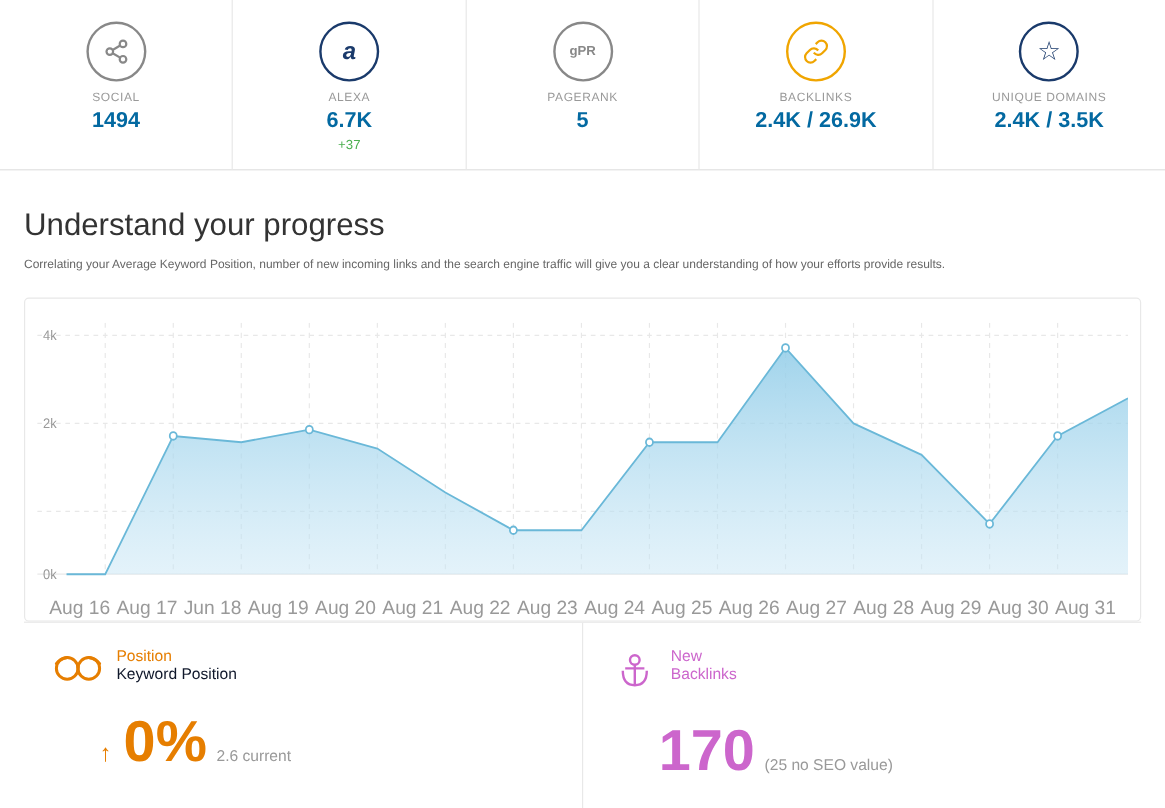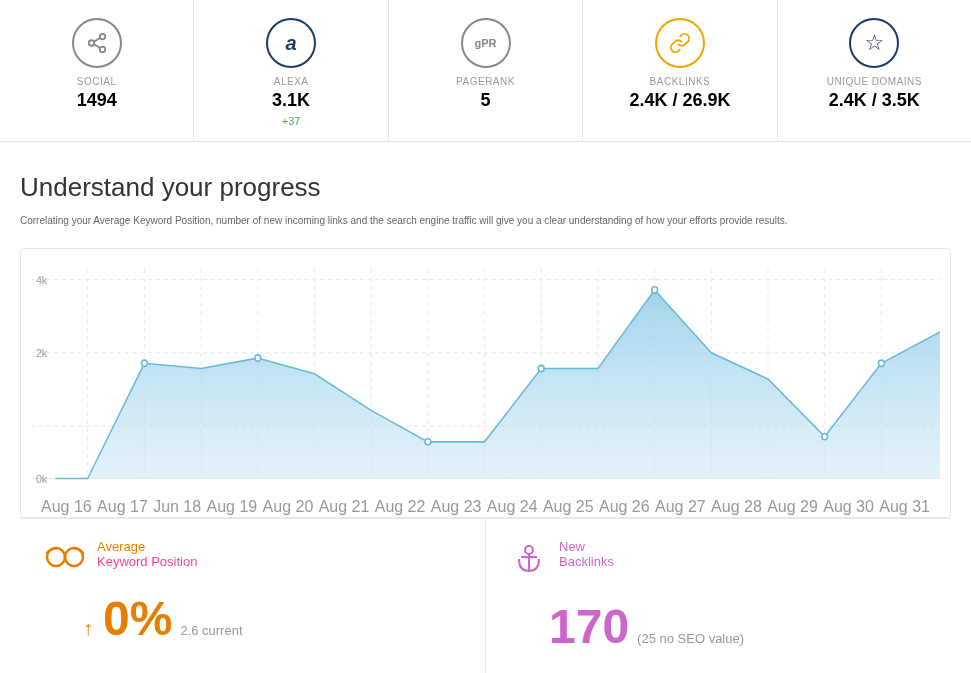--- a/index.html
+++ b/index.html
@@ -32,21 +32,21 @@
     .metric-label {
       font-size: 10px;
       color: #999;
       text-transform: uppercase;
       letter-spacing: 0.5px;
       margin-bottom: 3px;
     }
     .metric-value {
       font-size: 18px;
       font-weight: 600;
-      color: #000000;
+      color: #0369a1;
     }
     .metric-sub {
       font-size: 11px;
       color: #4CAF50;
       margin-top: 4px;
     }
 
     
     .icon-social { border-color: #888; color: #888; }
     
@@ -168,21 +168,21 @@
           <line x1="15.41" y1="6.51" x2="8.59" y2="10.49"></line>
       </svg>
     </div>
     <div class="metric-label">SOCIAL</div>
     <div class="metric-value">1494</div>
   </div>
 
   <div class="metric-item">
     <div class="metric-icon-circle icon-alexa" style="font-style:italic;font-weight:bold;font-size:20px;color:#1a3a6b;">a</div>
     <div class="metric-label">ALEXA</div>
-    <div class="metric-value">3.1K</div>
+    <div class="metric-value">6.7K</div>
     <div class="metric-sub">+37</div>
   </div>
 
   <div class="metric-item">
     <div class="metric-icon-circle icon-pagerank" style="font-size:11px;color:#888;font-weight:600;">gPR</div>
     <div class="metric-label">PAGERANK</div>
     <div class="metric-value">5</div>
   </div>
 
   <div class="metric-item">
@@ -316,22 +316,22 @@
           
           <svg width="40" height="28" viewBox="0 0 40 28" fill="none">
             <circle cx="11" cy="16" r="9" stroke="#e67e00" stroke-width="2.5" fill="none"></circle>
             <circle cx="29" cy="16" r="9" stroke="#e67e00" stroke-width="2.5" fill="none"></circle>
             <path d="M20 16 Q20 13 20 16" stroke="#e67e00" stroke-width="2.5"></path>
             <path d="M2 12 Q5 8 11 7" stroke="#e67e00" stroke-width="2.5" fill="none" stroke-linecap="round"></path>
             <path d="M38 12 Q35 8 29 7" stroke="#e67e00" stroke-width="2.5" fill="none" stroke-linecap="round"></path>
           </svg>
         </div>
         <div>
-          <div style="color:#e67e00;font-size:13px;font-weight:500;">Average</div>
-          <div style="color:#ec4899;font-size:13px;font-weight:500;">Keyword Position</div>
+          <div style="color:#e67e00;font-size:13px;font-weight:500;">Position</div>
+          <div style="color:#0f172a;font-size:13px;font-weight:500;">Keyword Position</div>
         </div>
       </div>
       <div class="panel-metric">
         <span class="metric-arrow">↑</span>
         <span class="metric-pct">0%</span>
         <span class="metric-current">2.6 current</span>
       </div>
 
     </div>
 

